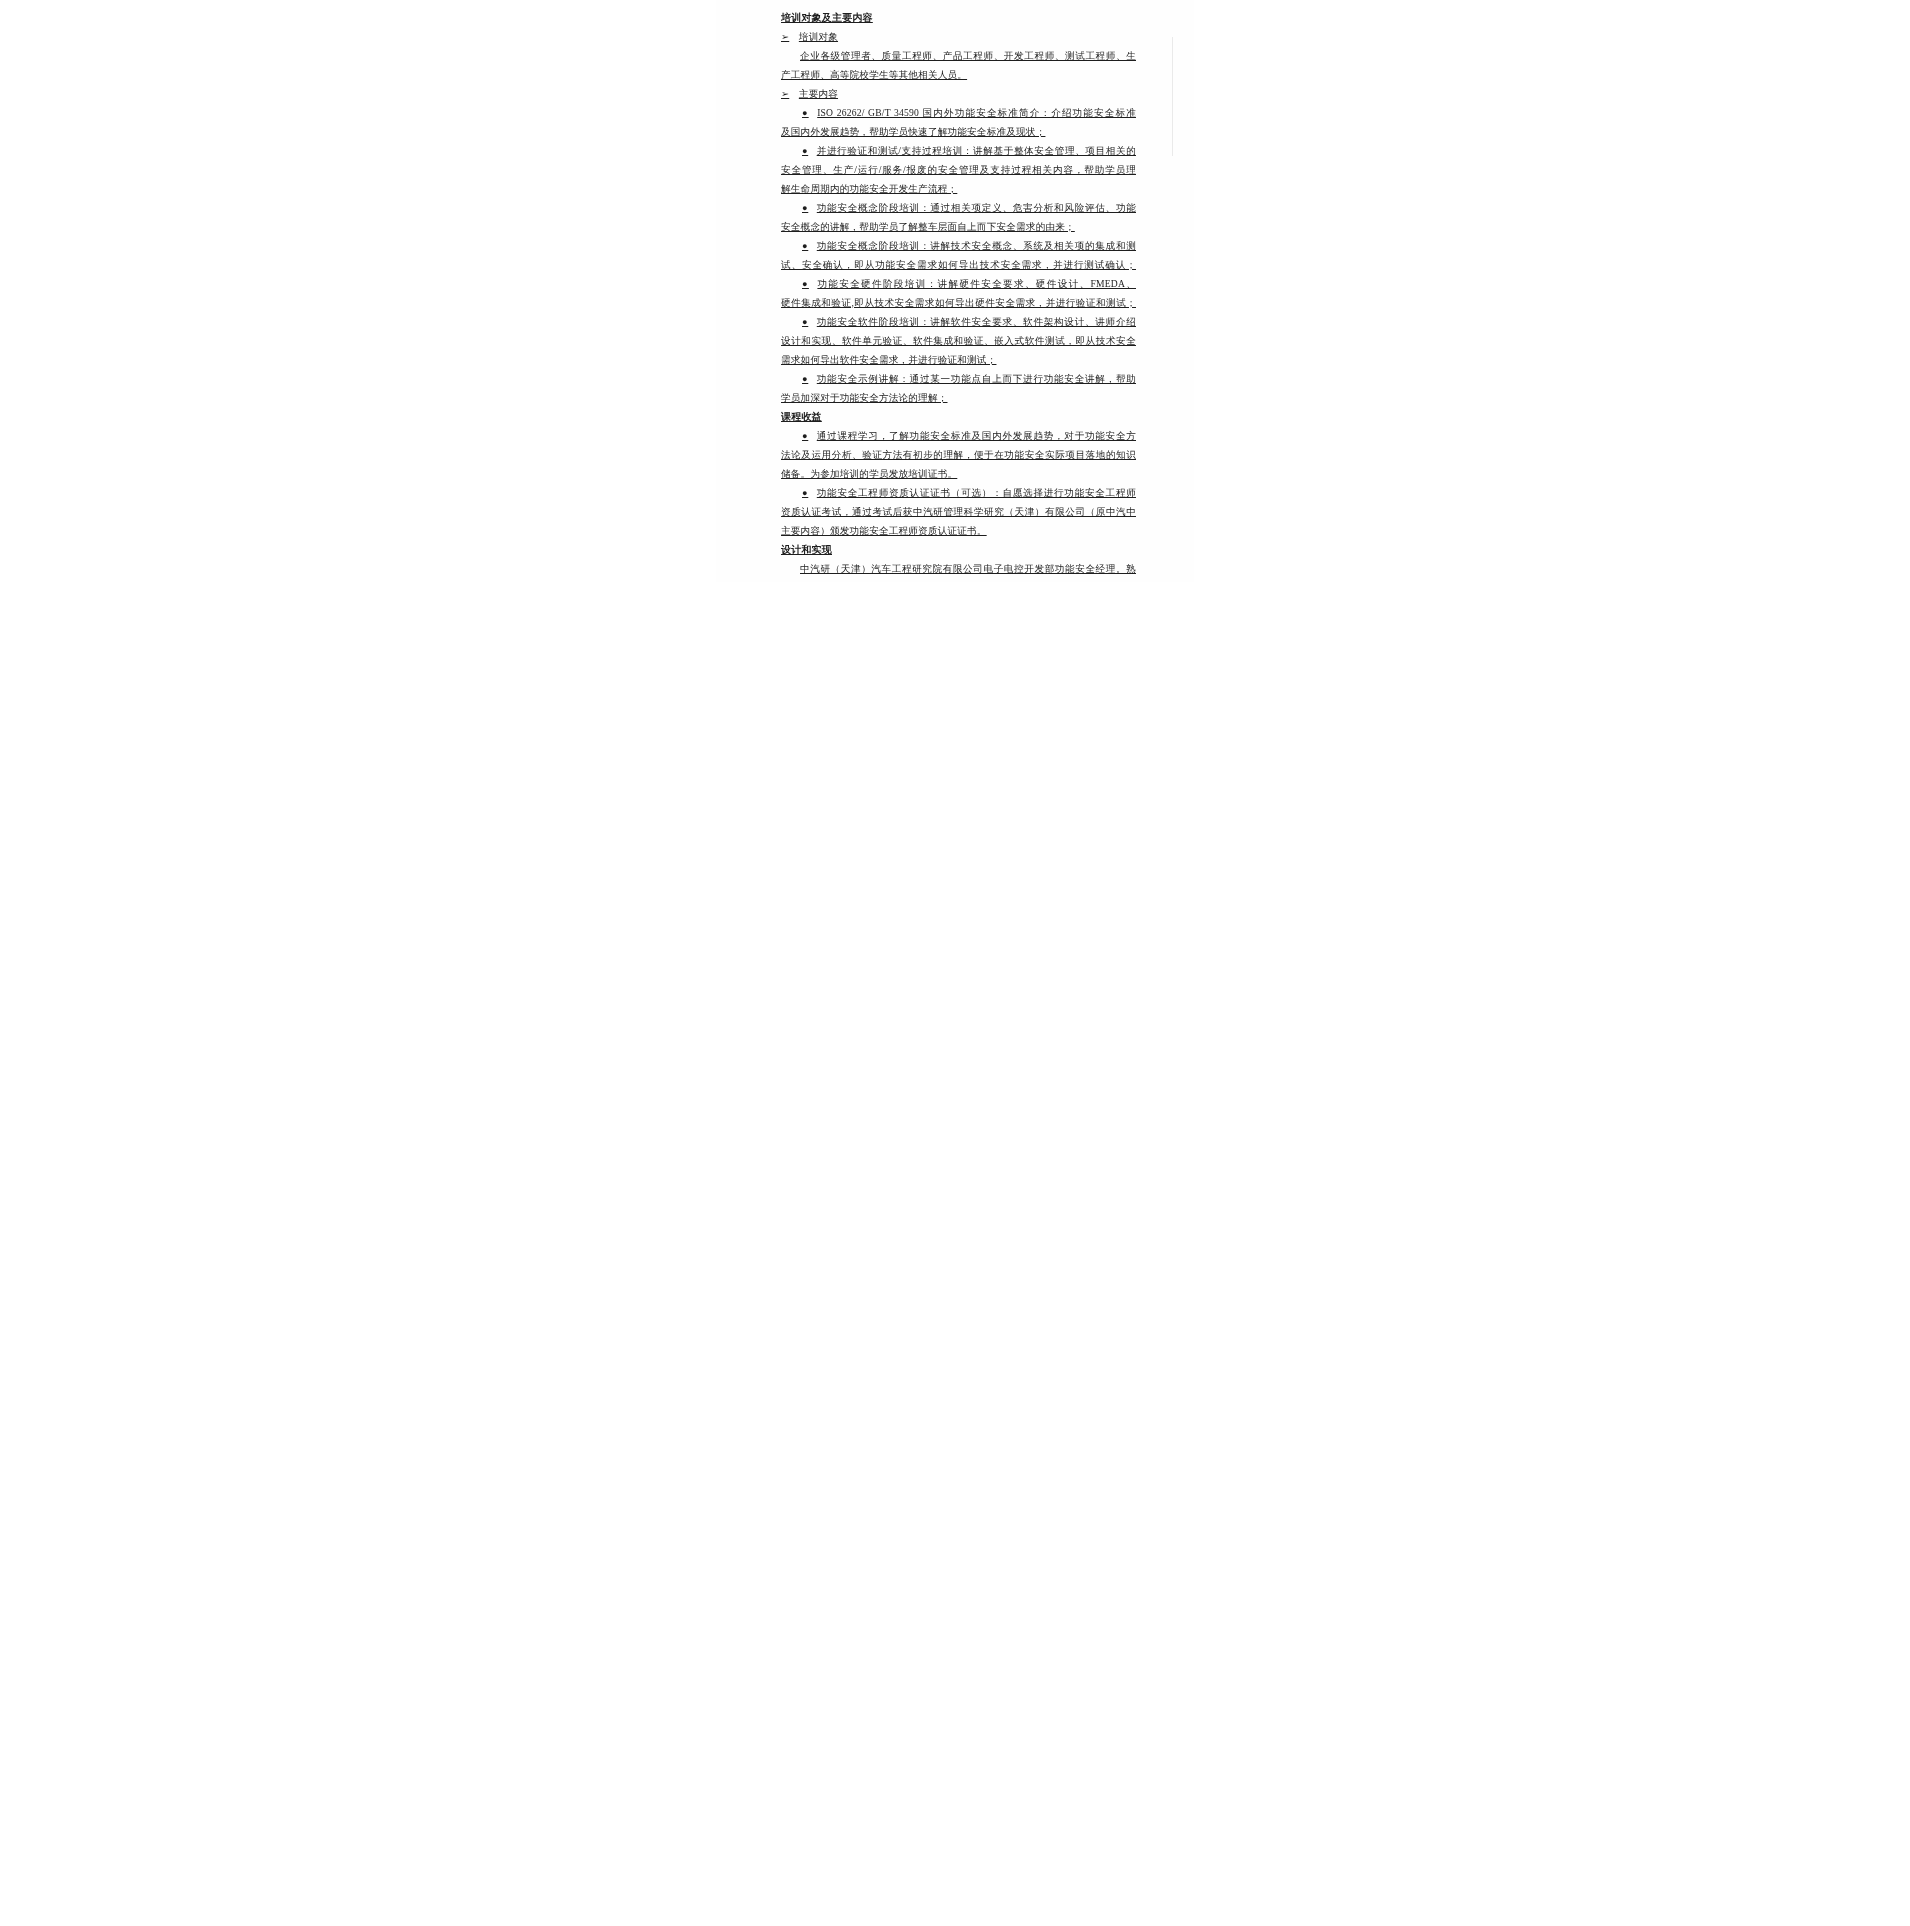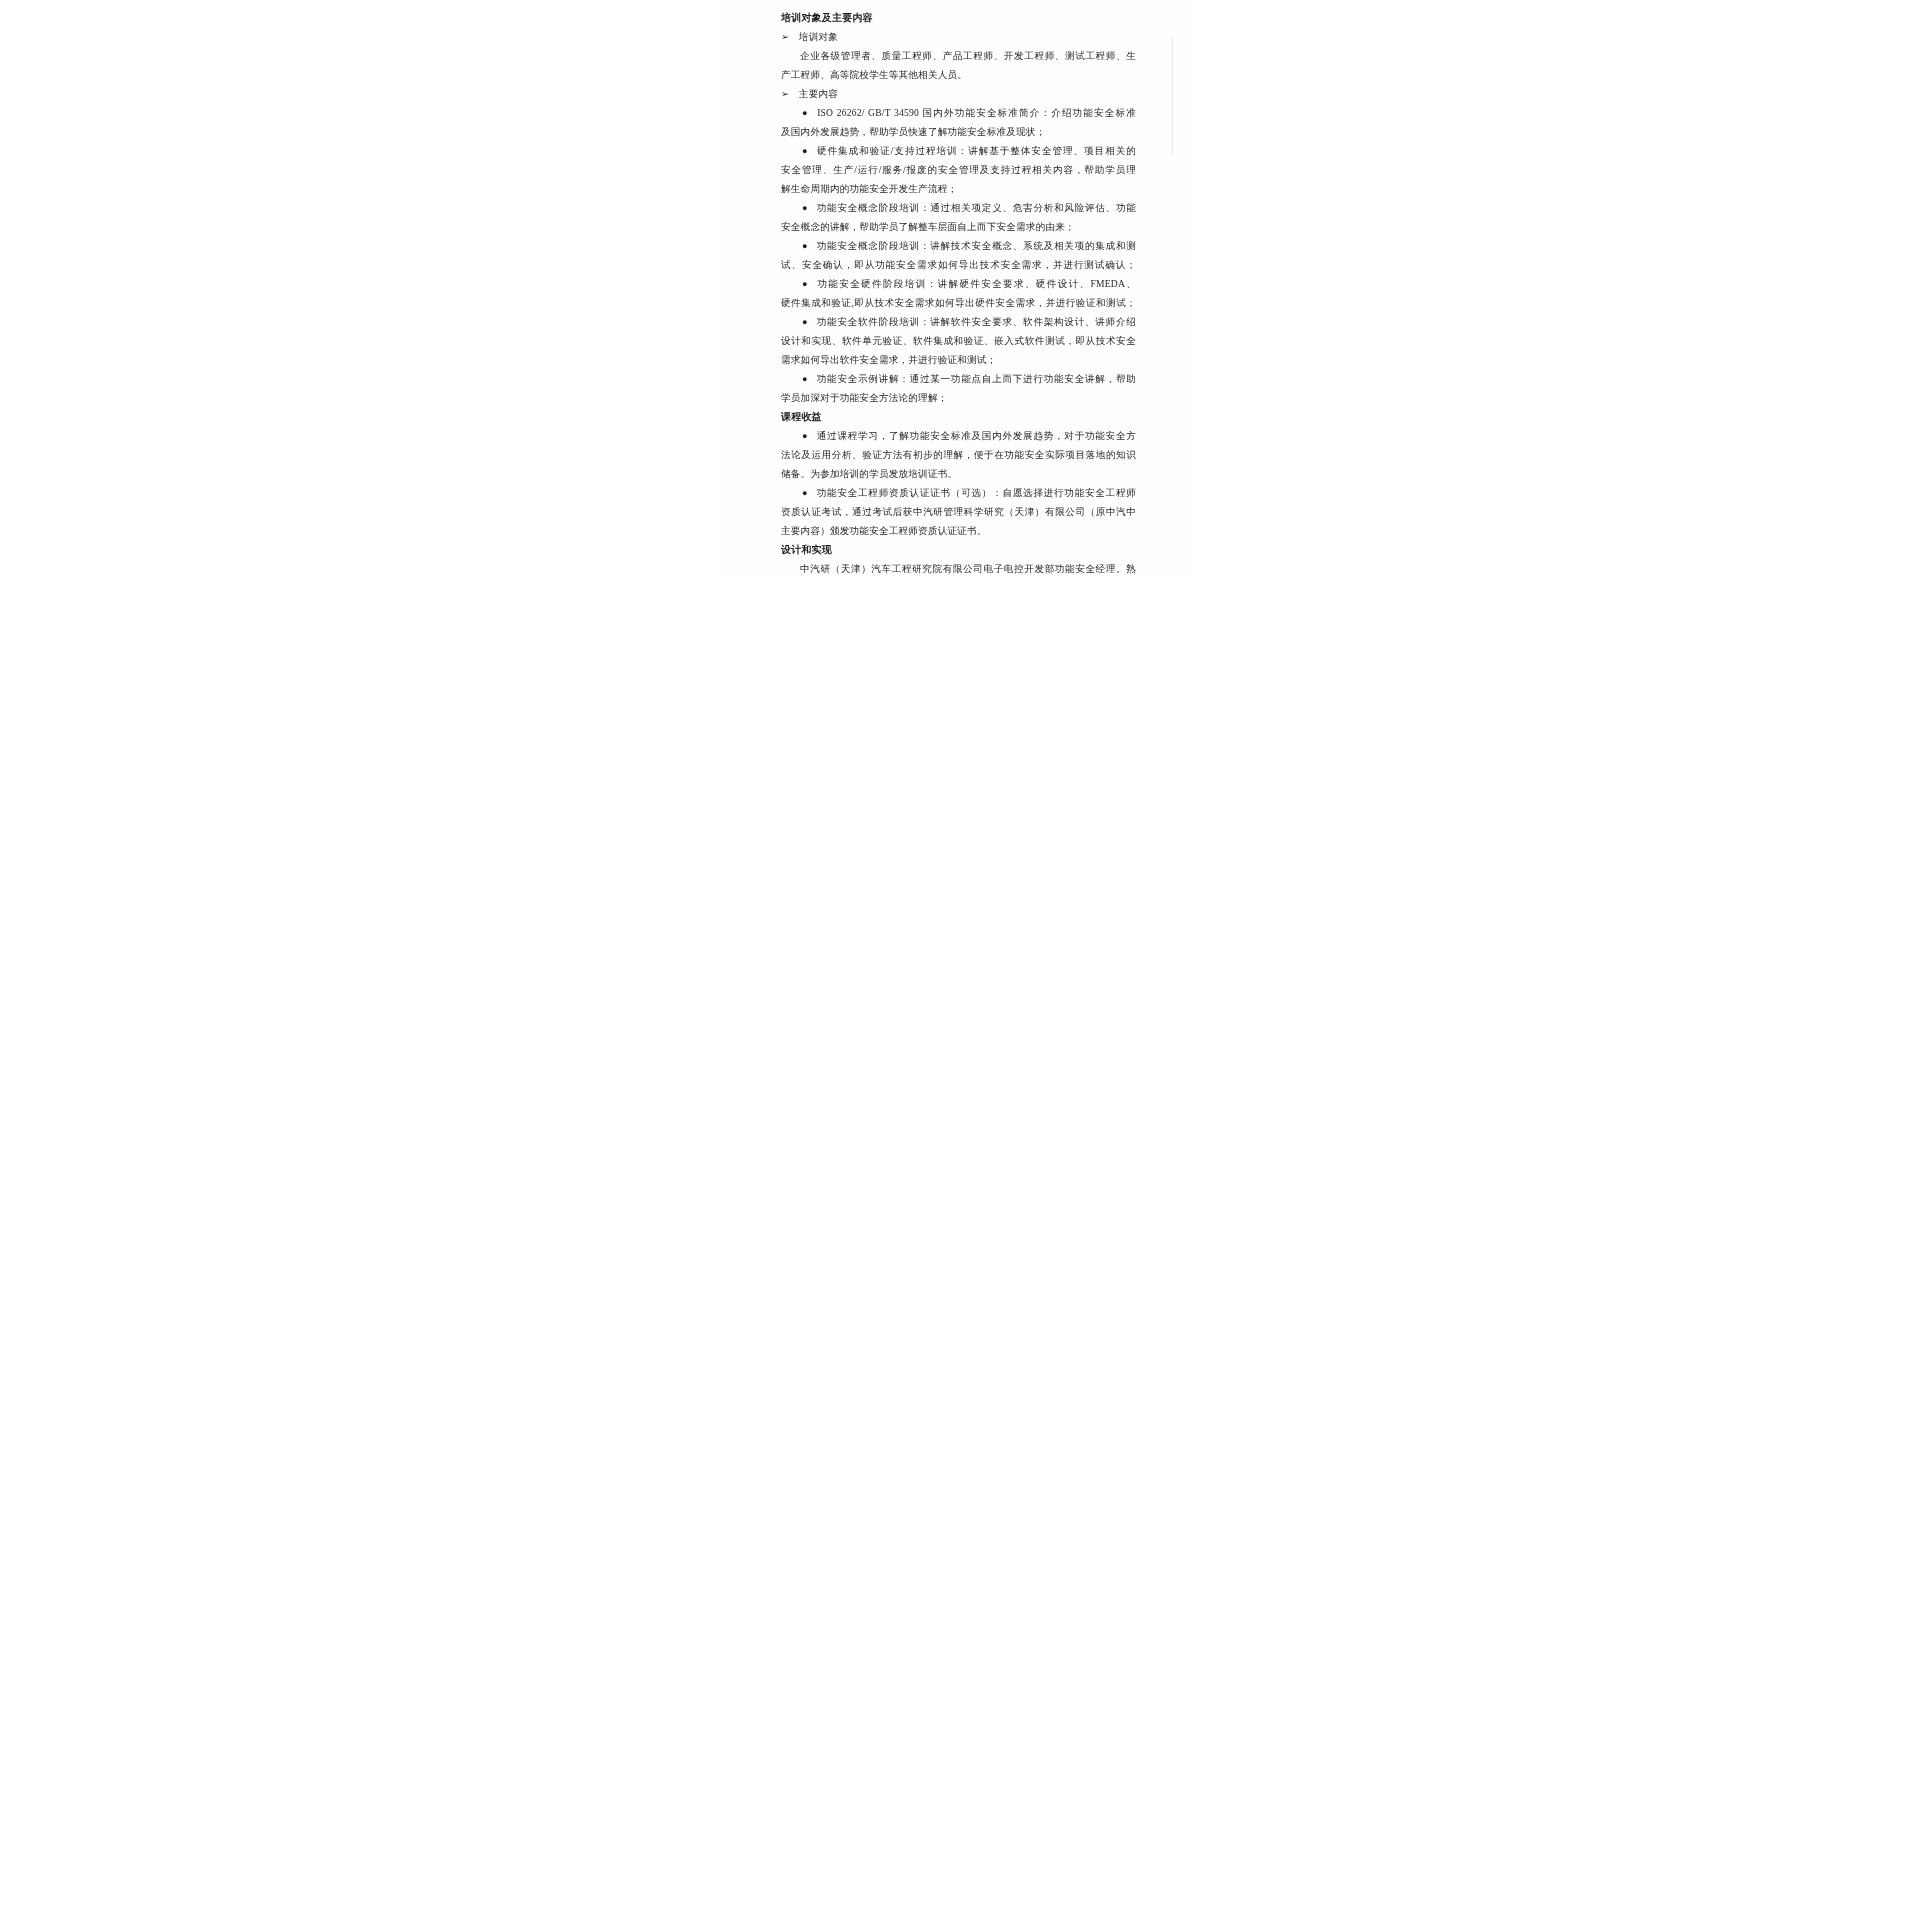--- a/index.html
+++ b/index.html
@@ -24,20 +24,21 @@
     padding: 7.7px 58px 0 65px;
     box-sizing: border-box;
     color: #1e1e1e;
   }
   .line {
     height: 19px;
     line-height: 19px;
     font-size: 9.6px;
     overflow: hidden;
     letter-spacing: 0.2px;
+    text-decoration: underline;
   }
   
   .fill {
     text-align: justify;
     text-align-last: justify;
     text-justify: inter-ideograph;
   }
   .heading {
     font-family: "Liberation Sans", "DejaVu Sans", sans-serif;
     font-weight: 700;
@@ -71,21 +72,21 @@
 
 <div class="page" style="background: rgb(254, 254, 254);">
   <div class="doc" id="doc" style="color: rgb(30, 30, 30);">
       <div class="line heading"><span>培训对象及主要内容</span></div>
       <div class="line"><span class="arrow-marker">➢</span><span>培训对象</span></div>
       <div class="line fill ind-para"><span>企业各级管理者、质量工程师、产品工程师、开发工程师、测试工程师、生</span></div>
       <div class="line"><span>产工程师、高等院校学生等其他相关人员。</span></div>
       <div class="line"><span class="arrow-marker">➢</span><span>主要内容</span></div>
       <div class="line fill ind-bullet"><span class="dot-marker">●</span><span>ISO 26262/ GB/T 34590 国内外功能安全标准简介：介绍功能安全标准</span></div>
       <div class="line"><span>及国内外发展趋势，帮助学员快速了解功能安全标准及现状；</span></div>
-      <div class="line fill ind-bullet"><span class="dot-marker">●</span><span>硬件集成和验证/支持过程培训：讲解基于整体安全管理、项目相关的</span></div>
+      <div class="line fill ind-bullet"><span class="dot-marker">●</span><span>并进行验证和测试/支持过程培训：讲解基于整体安全管理、项目相关的</span></div>
       <div class="line fill"><span>安全管理、生产/运行/服务/报废的安全管理及支持过程相关内容，帮助学员理</span></div>
       <div class="line"><span>解生命周期内的功能安全开发生产流程；</span></div>
       <div class="line fill ind-bullet"><span class="dot-marker">●</span><span>功能安全概念阶段培训：通过相关项定义、危害分析和风险评估、功能</span></div>
       <div class="line"><span>安全概念的讲解，帮助学员了解整车层面自上而下安全需求的由来；</span></div>
       <div class="line fill ind-bullet"><span class="dot-marker">●</span><span>功能安全概念阶段培训：讲解技术安全概念、系统及相关项的集成和测</span></div>
       <div class="line fill"><span>试、安全确认，即从功能安全需求如何导出技术安全需求，并进行测试确认；</span></div>
       <div class="line fill ind-bullet"><span class="dot-marker">●</span><span>功能安全硬件阶段培训：讲解硬件安全要求、硬件设计、FMEDA、PMHF、</span></div>
       <div class="line fill"><span>硬件集成和验证,即从技术安全需求如何导出硬件安全需求，并进行验证和测试；</span></div>
       <div class="line fill ind-bullet"><span class="dot-marker">●</span><span>功能安全软件阶段培训：讲解软件安全要求、软件架构设计、讲师介绍</span></div>
       <div class="line fill"><span>设计和实现、软件单元验证、软件集成和验证、嵌入式软件测试，即从技术安全</span></div>

